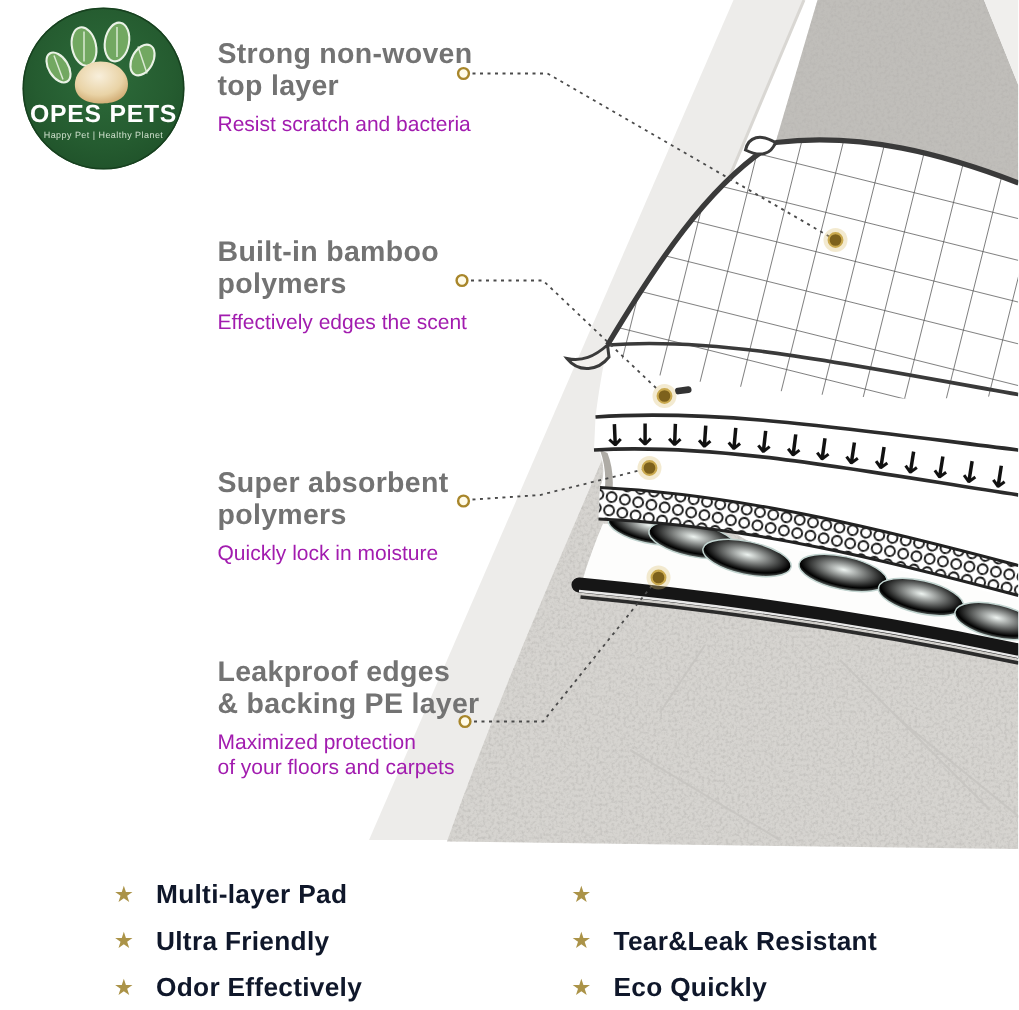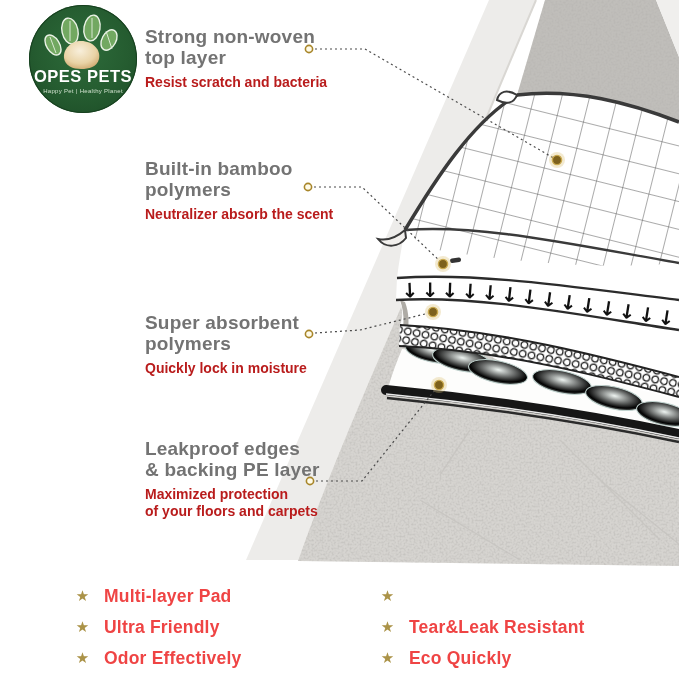--- a/index.html
+++ b/index.html
@@ -4,50 +4,50 @@
 <style>
   html,body{margin:0;padding:0;background:#fff;}
   .stage{
     position:relative;width:679px;height:673px;background:#fff;overflow:hidden;
     font-family:"Liberation Sans","DejaVu Sans",sans-serif;
   }
   
   svg.diagram{position:absolute;left:0;top:0;}
   
   .logo{
-    position:absolute;left:29px;top:5px;width:108px;height:108px;border-radius:50%;
+    position:absolute;left:15px;top:5px;width:108px;height:108px;border-radius:50%;
     background:radial-gradient(circle at 50% 42%,#2d6b3a 0%,#255c30 55%,#1b4a25 100%);
     box-shadow:0 0 0 1px #17401f inset;
   }
   .logo svg{position:absolute;left:0;top:0;}
   .logo .brand{
     position:absolute;left:0;top:62px;width:100%;text-align:center;
     color:#fff;font-weight:bold;font-size:16.5px;letter-spacing:.5px;
   }
   .logo .tagline{
     position:absolute;left:0;top:83px;width:100%;text-align:center;
     color:#cfe0cd;font-size:6px;letter-spacing:.3px;
   }
   
   .callout{position:absolute;left:145px;width:210px;}
   .callout h3{
     margin:0 0 5px 0;font-size:19px;line-height:1.13;color:#737373;
     font-weight:bold;letter-spacing:.2px;white-space:pre-line;
   }
   .callout p{
-    margin:0;font-size:14px;line-height:1.22;color:#b91c1c;white-space:pre-line;font-weight:bold;
+    margin:0;font-size:14px;line-height:1.22;color:#a21caf;white-space:pre-line;
   }
   .c1{top:26px}.c2{top:158px}.c3{top:312px}.c4{top:438px}
   
   .features{position:absolute;top:585px;}
   .features-left{left:74px;}
   .features-right{left:379px;}
   .feature{display:flex;align-items:center;height:22px;margin-bottom:9px;}
   .feature .star{color:#ab9348;font-size:15px;width:17px;margin-right:13px;text-align:center;}
-  .feature .label{color:#ef4444;font-size:17.5px;font-weight:bold;letter-spacing:.2px;}
+  .feature .label{color:#0f172a;font-size:17.5px;font-weight:bold;letter-spacing:.2px;}
 </style>
 </head>
 <body>
 
 <div class="stage">
 
   <svg class="diagram" width="679" height="580" viewBox="0 0 679 580">
     <defs>
       <filter id="speckle" x="-5%" y="-5%" width="110%" height="110%">
         <feTurbulence type="fractalNoise" baseFrequency="0.5" numOctaves="3" seed="7" result="n"></feTurbulence>
@@ -191,21 +191,21 @@
   </div>
 
   <div class="callout c1">
     <h3>Strong non-woven
 top layer</h3>
     <p>Resist scratch and bacteria</p>
   </div>
   <div class="callout c2">
     <h3>Built-in bamboo
 polymers</h3>
-    <p>Neutralizer absorb the scent</p>
+    <p>Effectively edges the scent</p>
   </div>
   <div class="callout c3">
     <h3>Super absorbent
 polymers</h3>
     <p>Quickly lock in moisture</p>
   </div>
   <div class="callout c4">
     <h3>Leakproof edges
 &amp; backing PE layer</h3>
     <p>Maximized protection

